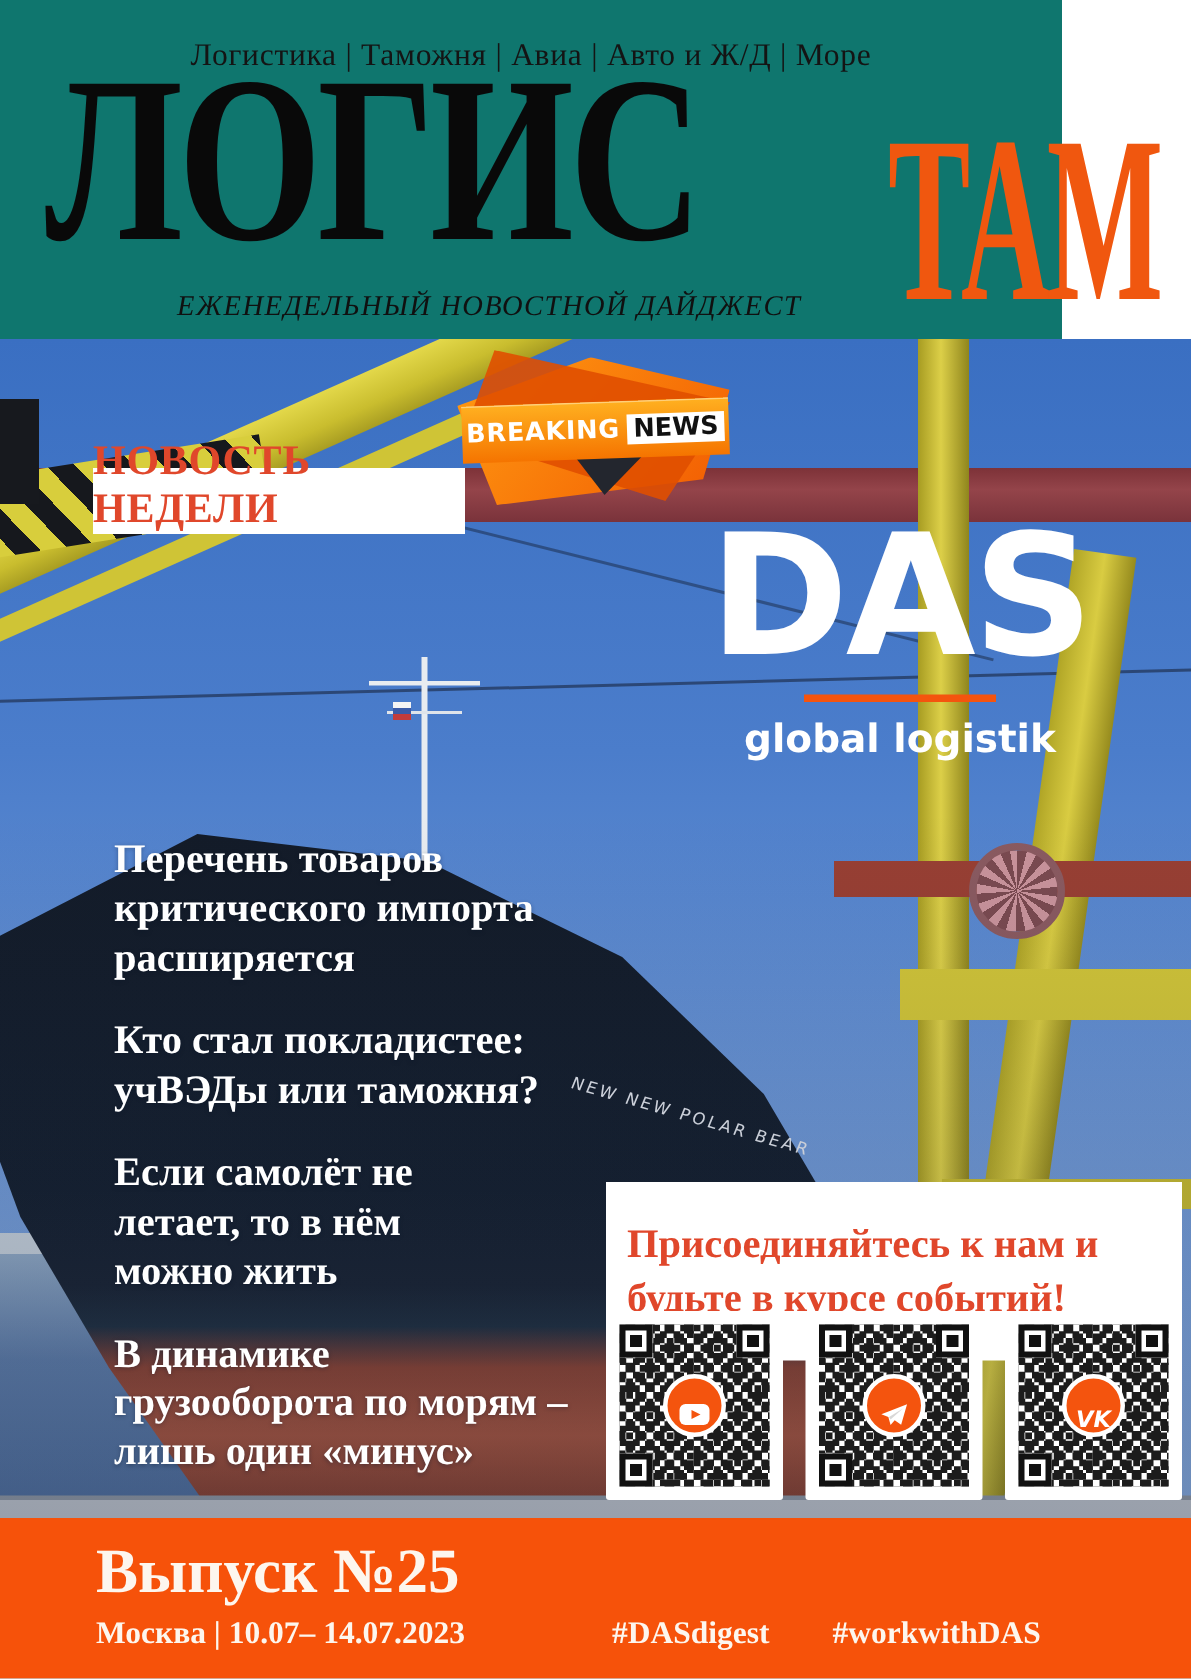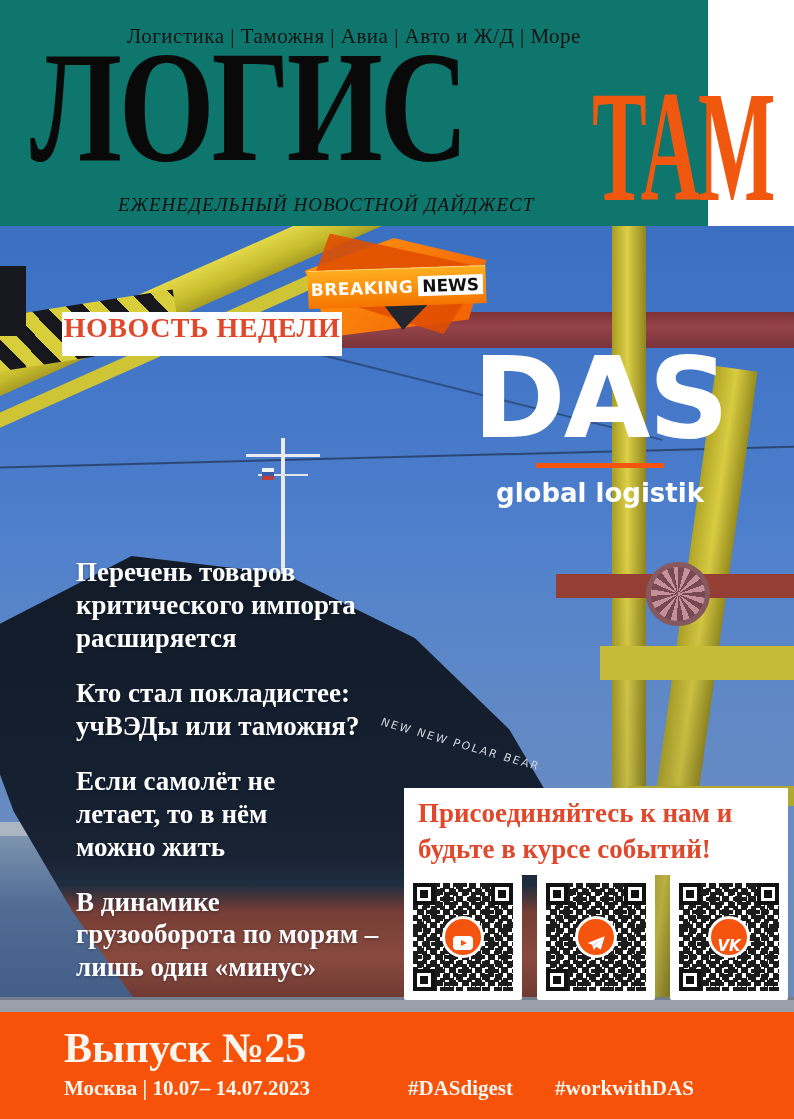--- a/index.html
+++ b/index.html
@@ -69,38 +69,38 @@
     clip-path:polygon(10% 20%,100% 0,45% 100%); }
   .band { position:absolute; left:2px; right:2px; top:30px; height:38px;
     background:linear-gradient(180deg,#ffb020,#f57400); transform:rotate(-2deg);
     display:flex; align-items:center; justify-content:center; gap:5px;
     box-shadow:0 1px 0 rgba(255,255,255,.4) inset; }
   .band .w1 { font-family:"DejaVu Sans",sans-serif; font-weight:800; font-size:17px; color:#fff; letter-spacing:.5px; }
   .band .w2 { font-family:"DejaVu Sans",sans-serif; font-weight:800; font-size:17px; color:#111;
     background:#fff; padding:0 4px; }
 
   
-  .news-week-box { position:absolute; left:62px; top:86px; width:280px; height:44px; background:#fff;
-    display:flex; align-items:flex-start; justify-content:center; z-index:5; }
+  .news-week-box { position:absolute; left:62px; top:86px; width:248px; height:44px; background:#fff;
+    display:flex; align-items:flex-end; justify-content:center; z-index:5; }
   .news-week-box span { font-size:28px; font-weight:700; color:#E0472B; letter-spacing:.5px; }
   .lead-headline { position:absolute; left:64px; top:168px; font-size:31px; font-weight:700; color:#fff;
     line-height:1.28; white-space:pre-line; text-shadow:0 1px 3px rgba(10,20,40,.35); z-index:5; }
   .headline-list { position:absolute; left:64px; top:330px; width:345px; z-index:5; }
   .headline-item { font-size:27px; font-weight:700; color:#fff; line-height:1.22;
     white-space:pre-line; margin-bottom:22px; text-shadow:0 1px 3px rgba(10,20,40,.35);margin-left:12px; }
 
   
   .das { position:absolute; left:450px; top:112px; width:300px; text-align:center; z-index:5; }
   .das-name { font-family:"DejaVu Sans",sans-serif; font-weight:800; font-size:112px; line-height:1.08;
     color:#fff; letter-spacing:-2px; }
   .das-rule { width:128px; height:5px; background:#F4540E; margin:4px auto 10px; }
   .das-tagline { font-family:"DejaVu Sans",sans-serif; font-weight:700; font-size:26px; color:#fff; }
 
   
-  .callout { position:absolute; left:404px; top:562px; width:384px; background:#fff; padding:8px 14px; z-index:5; }
+  .callout { position:absolute; left:404px; top:562px; width:384px; background:#fff; padding:24px 14px; z-index:5; }
   .callout span { font-size:27px; font-weight:700; color:#E0472B; line-height:1.32; white-space:pre-line; display:block; }
   .qr-row { position:absolute; left:404px; top:648px; width:384px; display:flex; gap:15px; z-index:5; }
   .qr { position:relative; width:118px; height:126px; background:#fff; border-radius:2px; }
   .qr-pattern { position:absolute; inset:9px; background-color:#fff;
     background-image:
       repeating-conic-gradient(#1c1c1c 0% 25%, transparent 0% 50%),
       repeating-conic-gradient(#1c1c1c 0% 25%, transparent 0% 50%);
     background-size:9px 9px, 13px 13px; background-position:0 0, 4px 6px; }
   .finder { position:absolute; width:22px; height:22px; border:4px solid #111; background:#fff; }
   .finder::after { content:""; position:absolute; inset:3px; background:#111; }

